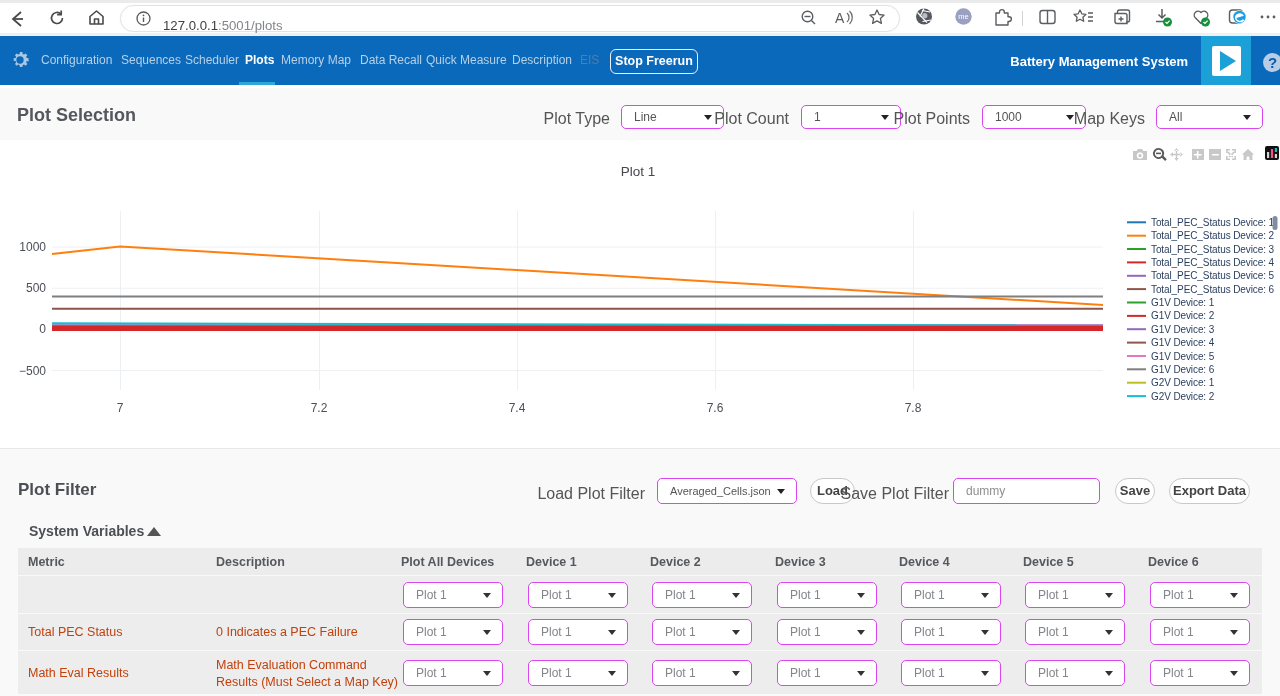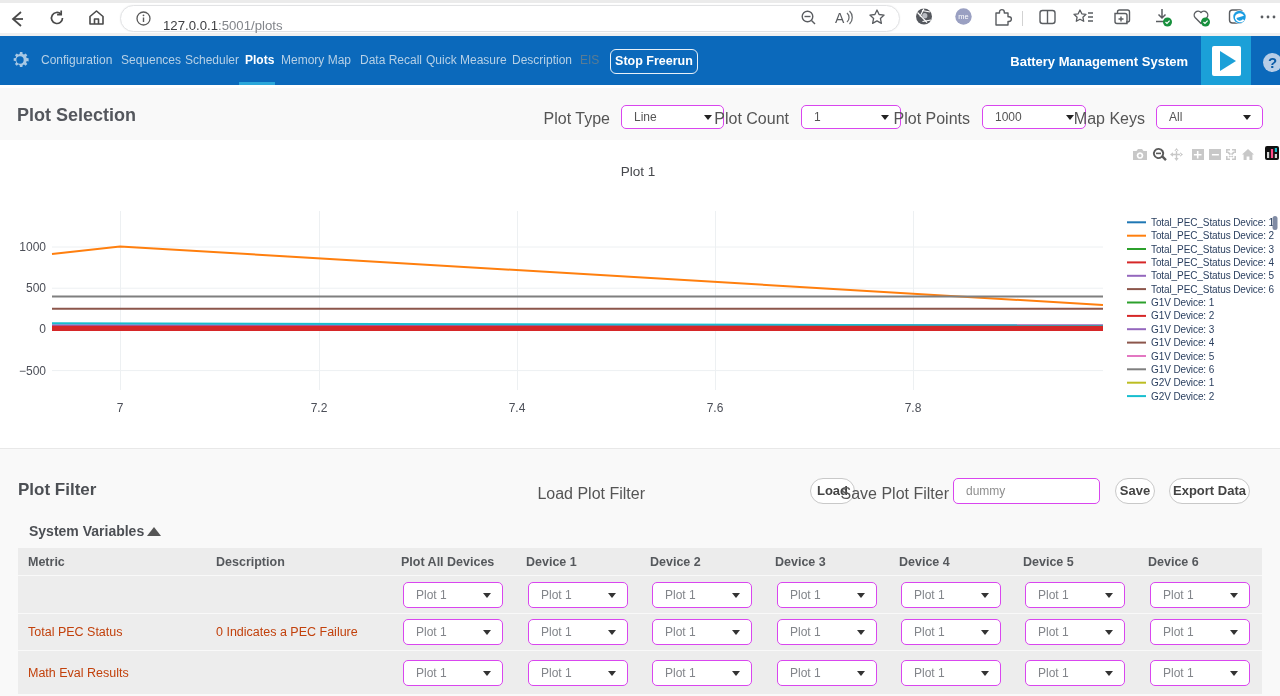--- a/index.html
+++ b/index.html
@@ -267,20 +267,24 @@
       <line x1="1127" y1="256.1" x2="1146" y2="256.1" stroke="#17becf" stroke-width="2"></line>
         <text x="1151" y="259.6">G2V Device: 2</text>
       <rect x="1272.5" y="76" width="5" height="14" rx="2.5" fill="#808ba4"></rect>
     </g>
   </svg>
 </div>
 
 <div id="filter">
   <h2>Plot Filter</h2>
   <div class="lbl" style="right:635px;top:36px">Load Plot Filter</div>
+  <div class="dd" style="left:657px;top:29px;width:140px;height:26px">
+      <span class="txt" style="font-size:11px">Averaged_Cells.json</span>
+      <span class="caret"></span>
+    </div>
   <div class="btn" style="left:810px;top:29px;width:45px;line-height:24px">Load</div>
   <div class="lbl" style="right:331px;top:36px">Save Plot Filter</div>
   <div class="dd" style="left:953px;top:29px;width:147px;height:26px">
       <span class="txt" style="color:#8f8f8f">dummy</span>
     </div>
   <div class="btn" style="left:1115px;top:29px;width:40px;line-height:24px">Save</div>
   <div class="btn" style="left:1169px;top:29px;width:81px;line-height:24px">Export Data</div>
   <div id="sysvar">System Variables<span class="tri"></span></div>
 
   <div id="tbl">
@@ -352,20 +356,21 @@
           <span class="txt">Plot 1</span>
           <span class="caret"></span>
         </div>
       <div class="dd pdd" style="left:1132px">
           <span class="txt">Plot 1</span>
           <span class="caret"></span>
         </div>
     </div>
     <div class="trow" style="top:103px;height:43px">
       <div class="td" style="left:10px;top:15px">Math Eval Results</div>
+      <div class="td" style="left:198px;top:6px;line-height:17px">Math Evaluation Command<br>Results (Must Select a Map Key)</div>
       <div class="dd pdd" style="left:385px">
           <span class="txt">Plot 1</span>
           <span class="caret"></span>
         </div>
       <div class="dd pdd" style="left:510px">
           <span class="txt">Plot 1</span>
           <span class="caret"></span>
         </div>
       <div class="dd pdd" style="left:634px">
           <span class="txt">Plot 1</span>

